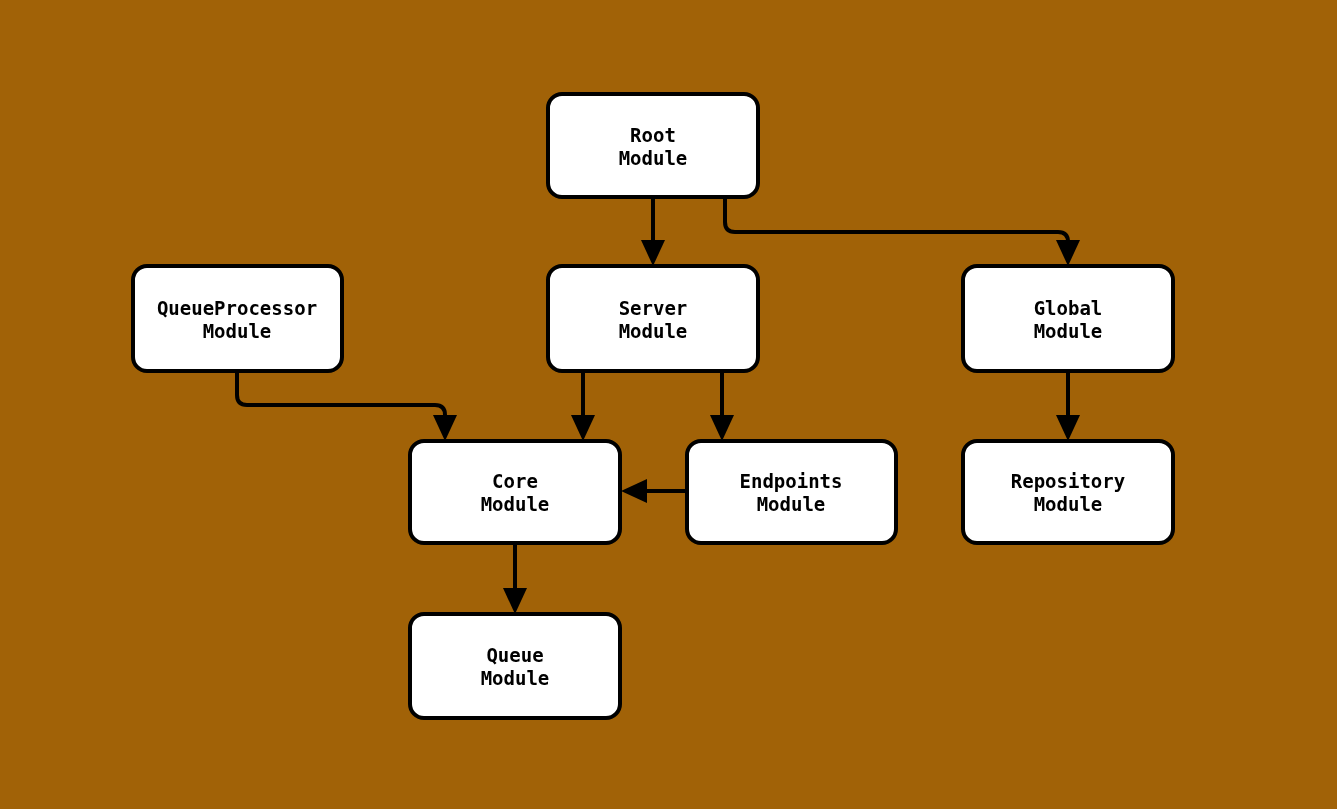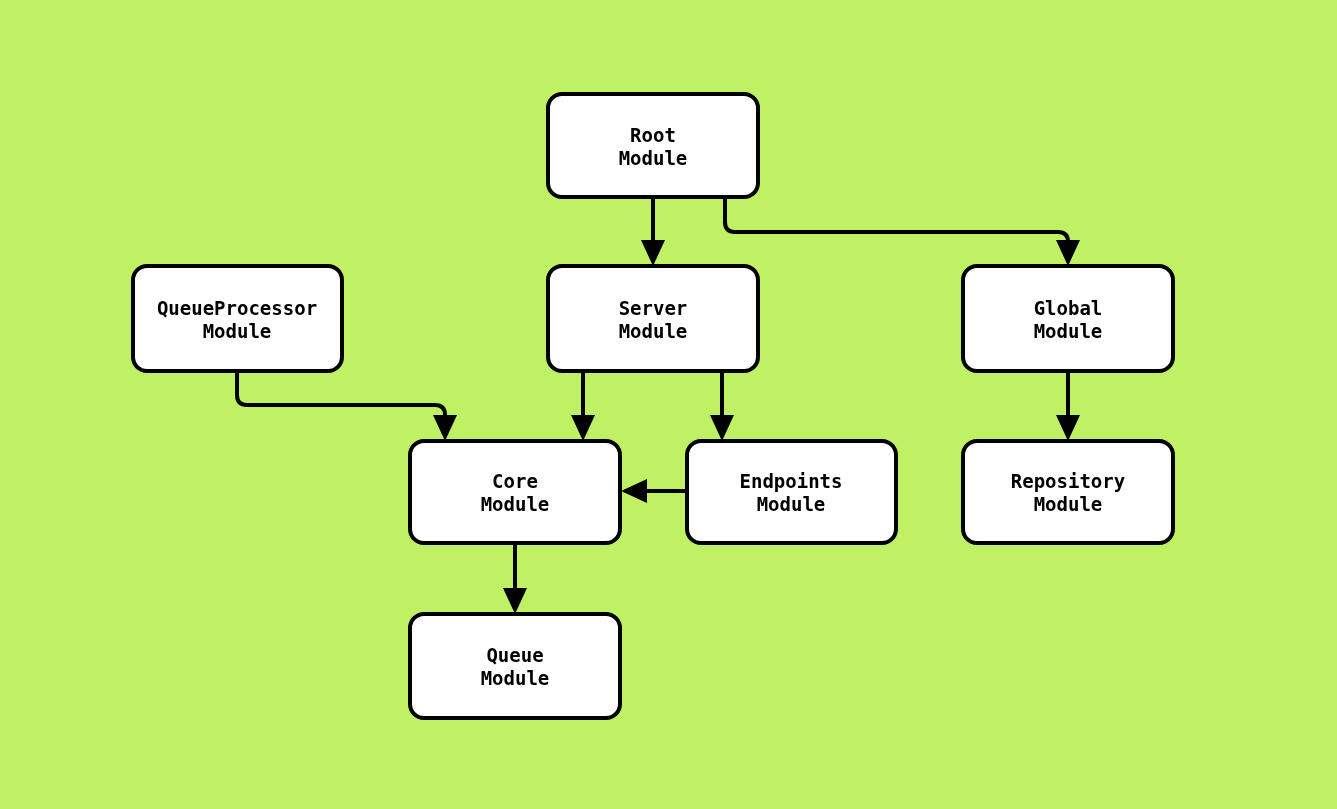--- a/index.html
+++ b/index.html
@@ -11,21 +11,21 @@
   body {
     width: 1337px;
     height: 809px;
     font-family: "DejaVu Sans Mono", "Liberation Mono", monospace;
     overflow: hidden;
   }
   #diagram-root {
     position: relative;
     width: 1337px;
     height: 809px;
-    background: #bef264;
+    background: #a16207;
   }
   svg#diagram-canvas {
     position: absolute;
     top: 0;
     left: 0;
     width: 1337px;
     height: 809px;
     display: block;
   }
   .node-box {

